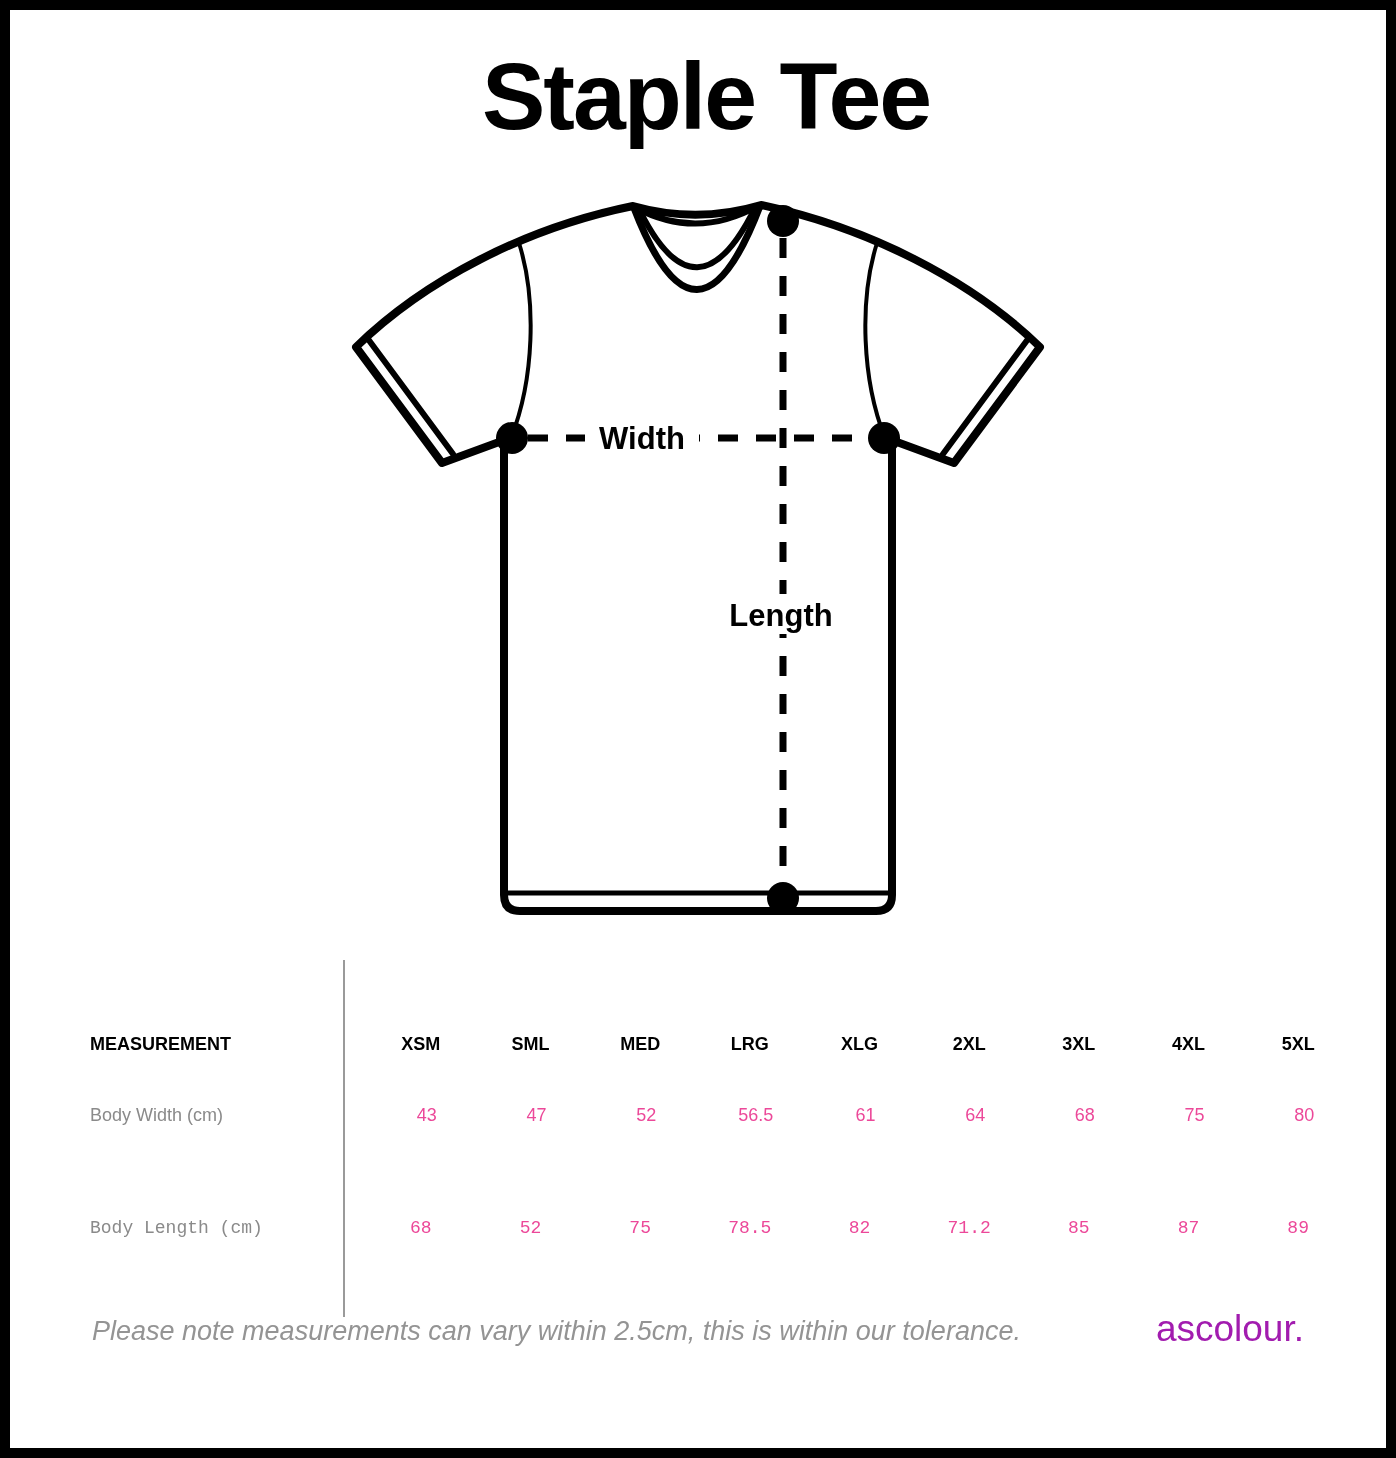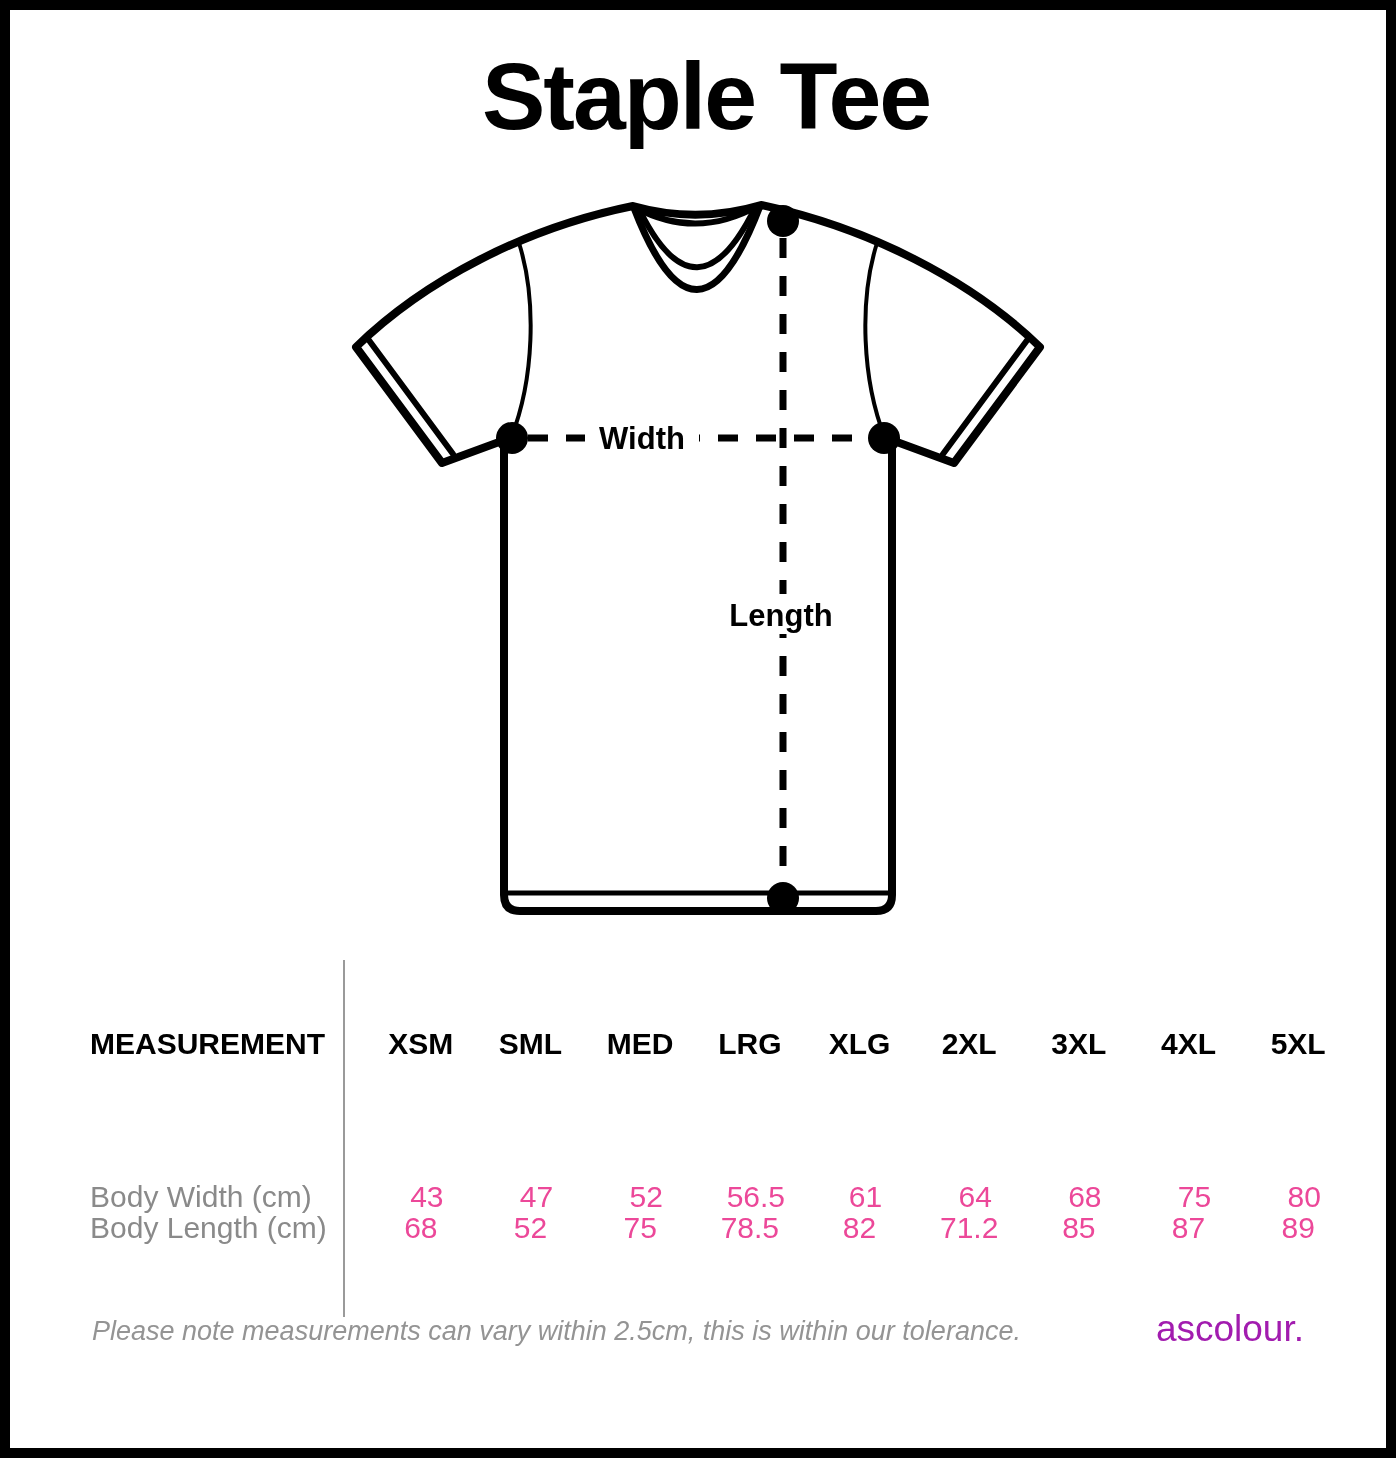--- a/index.html
+++ b/index.html
@@ -26,23 +26,23 @@
     font-family: "Liberation Sans", "DejaVu Sans", sans-serif;
     font-weight: 700; font-size: 31px; fill: #000;
   }
   .size-table { position: absolute; left: 0; top: 0; width: 100%; height: 100%; }
   .trow {
     position: absolute; left: 90px; width: 1263px;
     display: grid; grid-template-columns: 276px repeat(9, 1fr);
     align-items: center;
   }
   .trow.head { top: 1029px; }
-  .trow.r1   { top: 1182px; gap: 12px; }
-  .trow.r2   { top: 1213px; }
-  .cell { text-align: center; font-size: 30px; line-height: 30px; }
+  .trow.r1   { top: 1100px; gap: 12px; }
+  .trow.r2   { top: 1213px; font-family: Liberation Mono, monospace; }
+  .cell { text-align: center; font-size: 18px; line-height: 30px; }
   .cell.first { text-align: left; }
   .head .cell { font-weight: 700; color: #000; }
   .rowlabel { color: #8a8a8a; font-weight: 400; }
   .value { color: #ec4899; }
   .divider {
     position: absolute; left: 343px; top: 960px;
     width: 2px; height: 357px; background: #9a9a9a;
   }
   .footer-note {
     position: absolute; left: 92px; top: 1313px;

